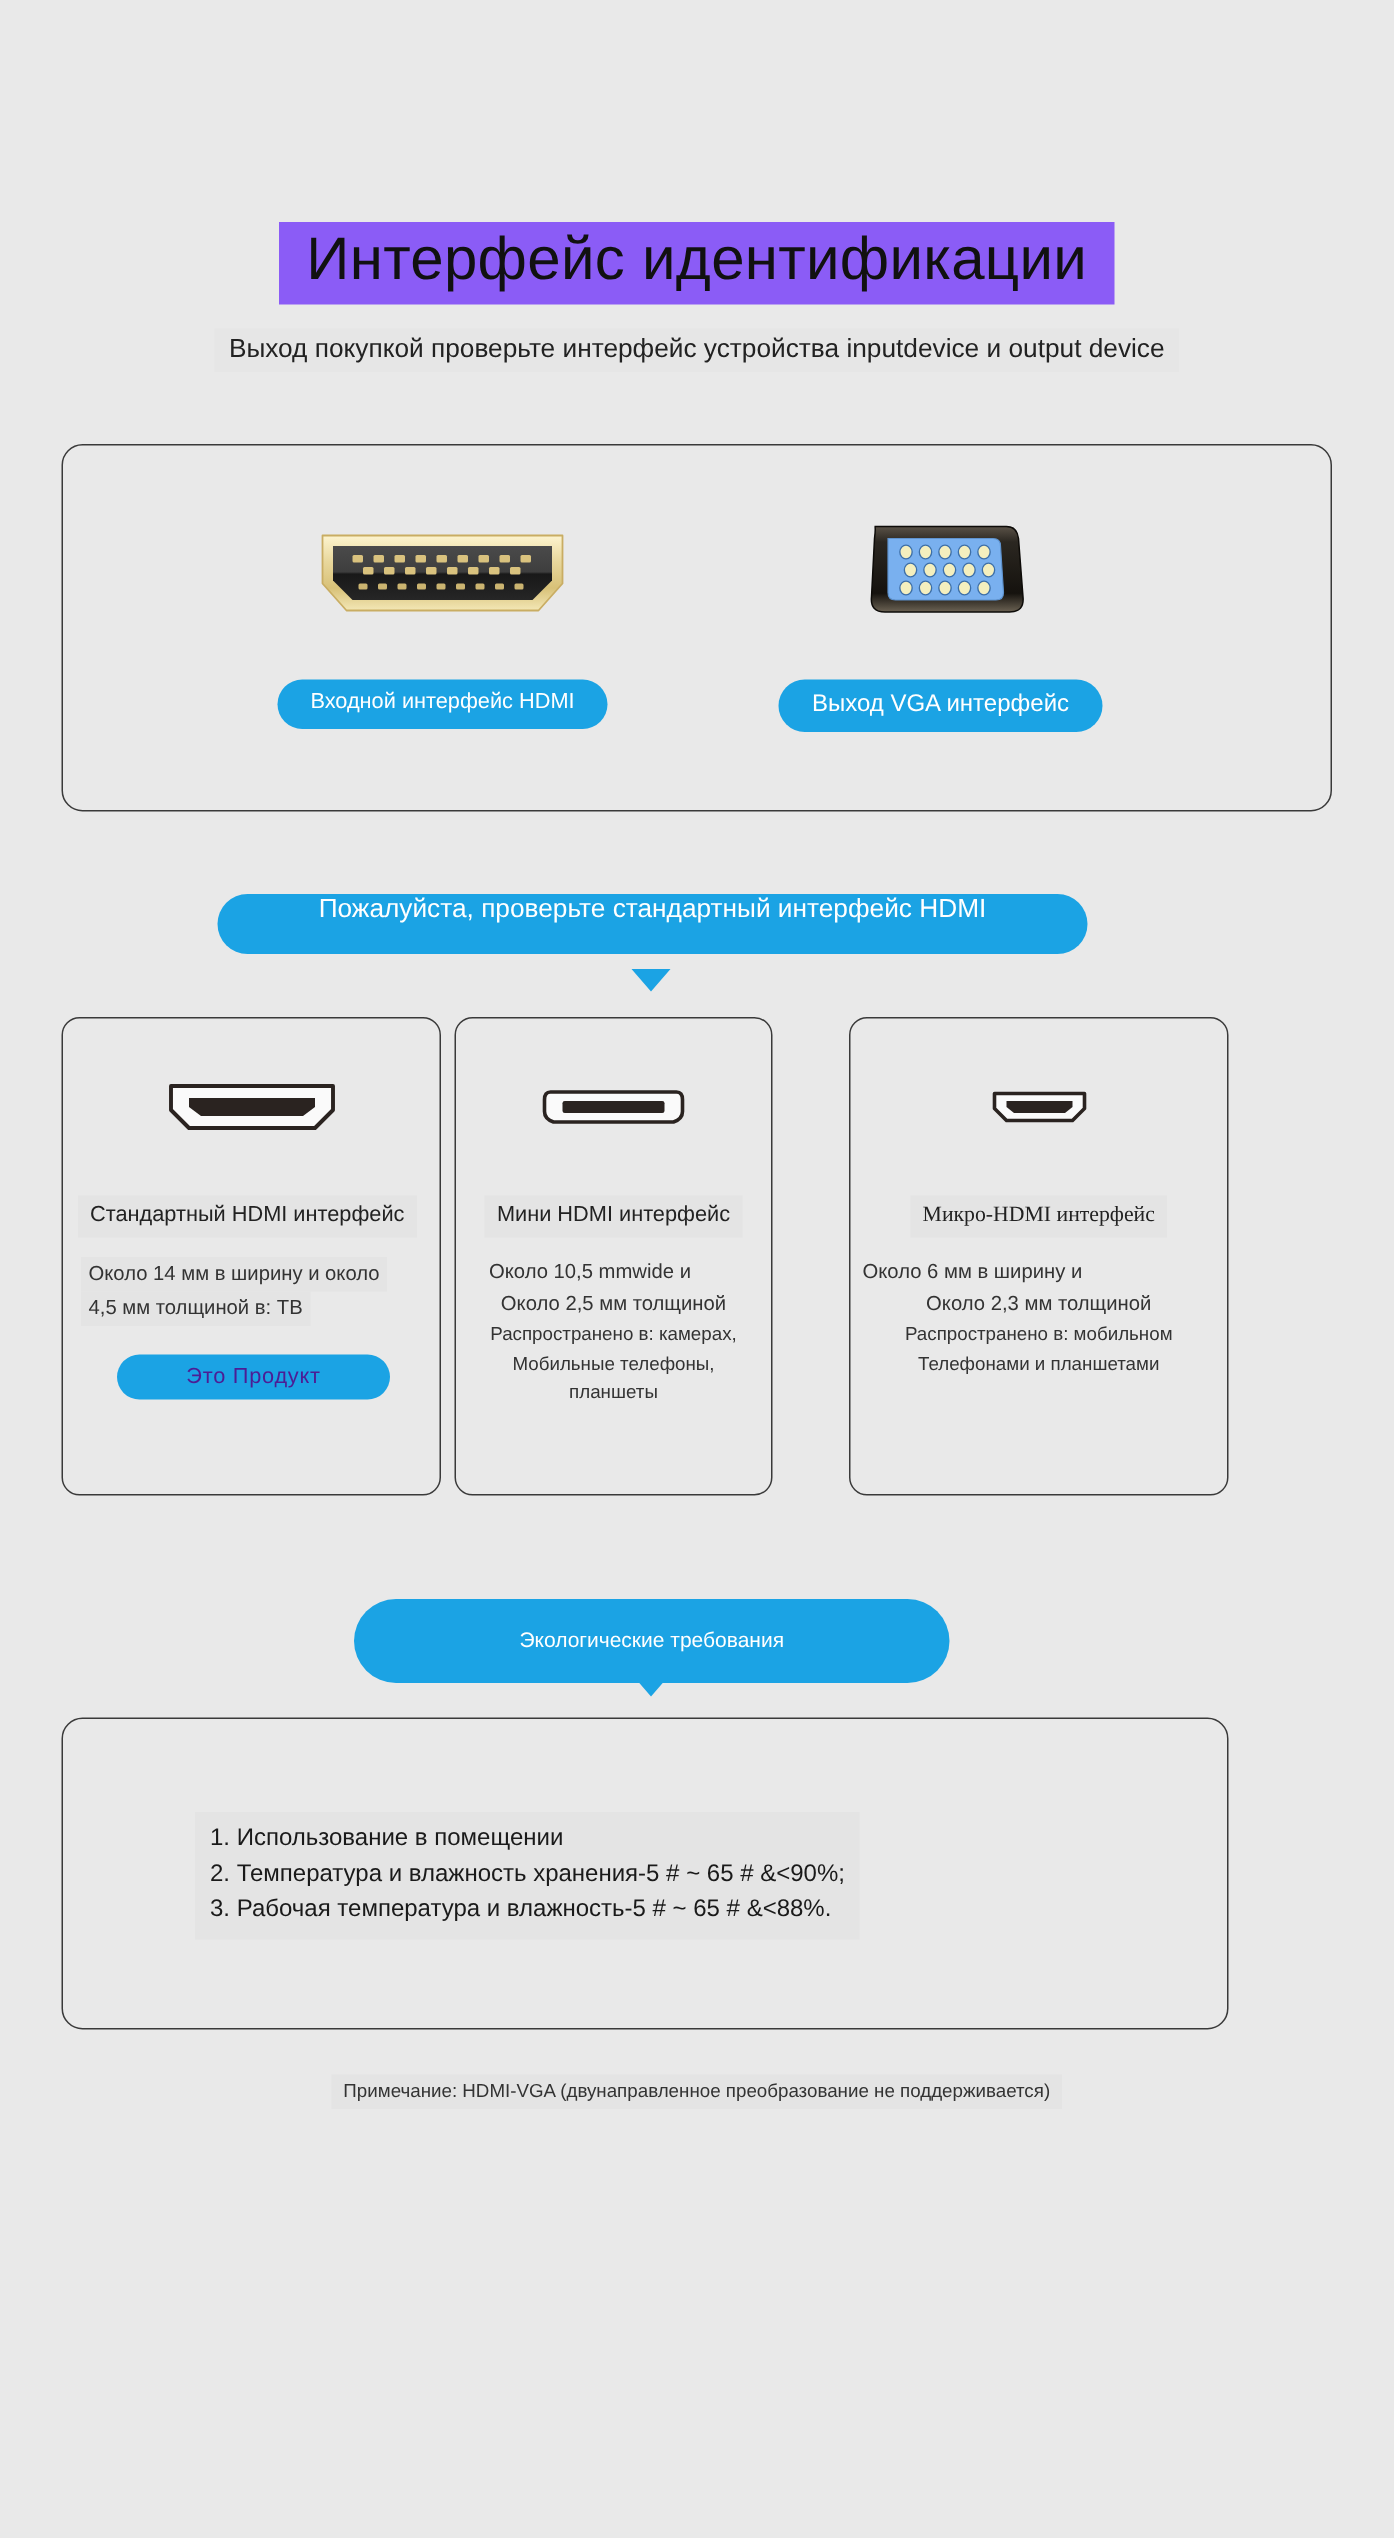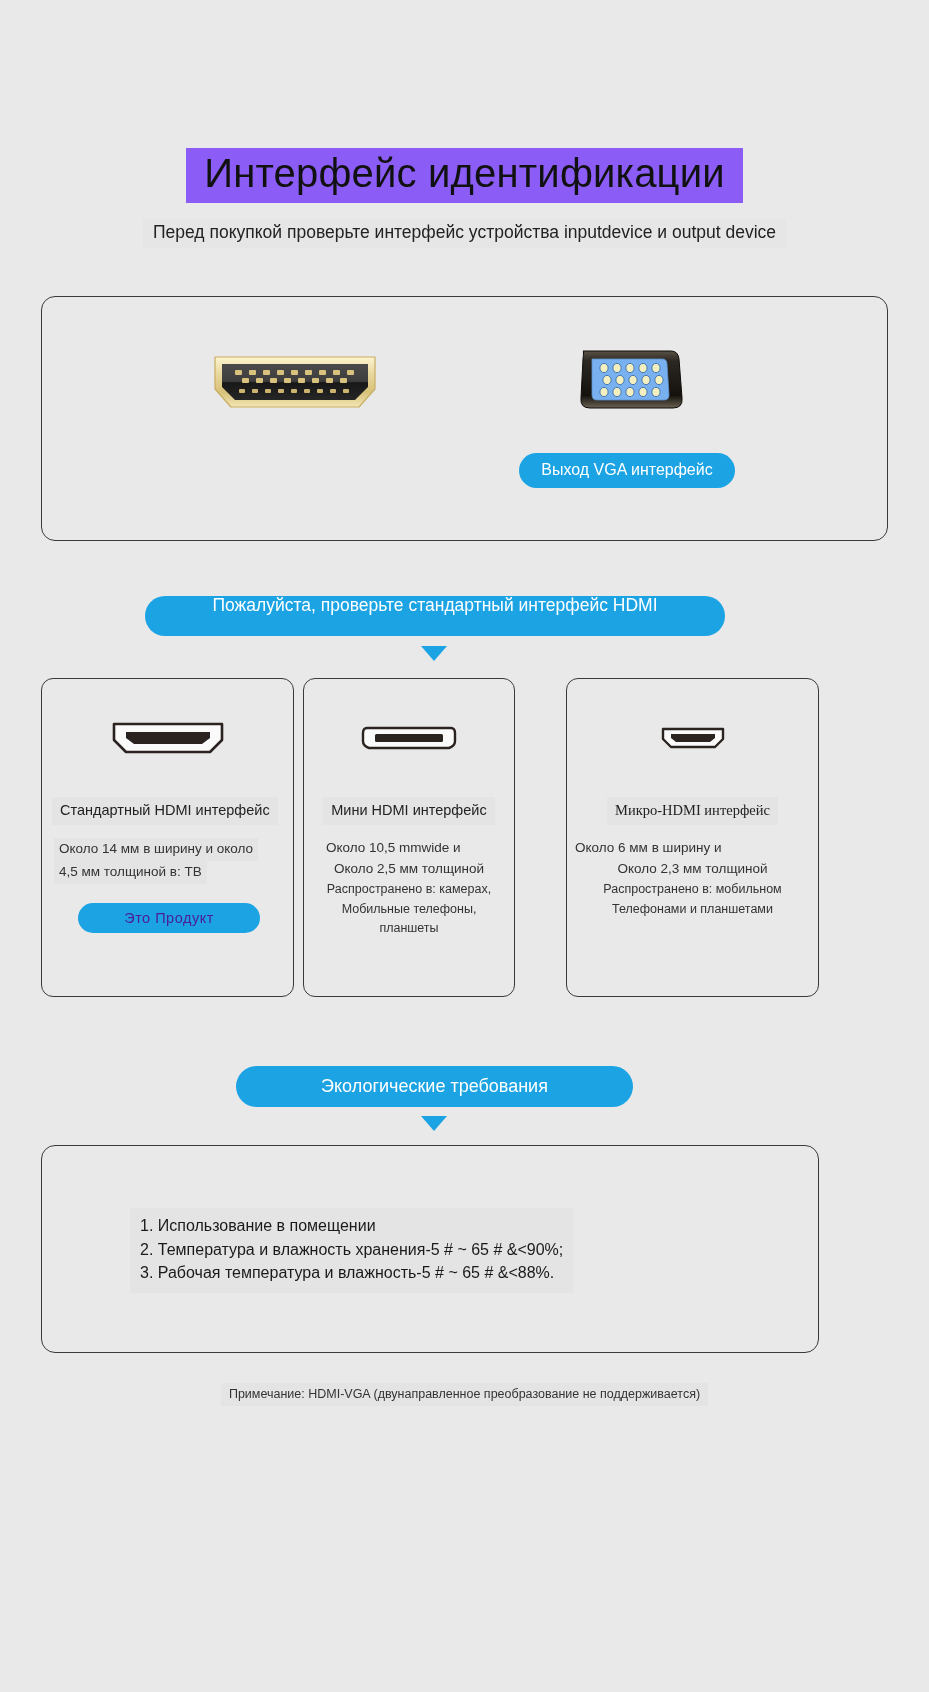--- a/index.html
+++ b/index.html
@@ -89,22 +89,22 @@
     text-align: center;
     line-height: 1.1;
     white-space: nowrap;
   }
   #hdmi-banner {
     left: 145px; top: 596px; width: 580px; height: 40px;
     font-size: 17.5px;
     display: flex; align-items: flex-start; justify-content: center;
   }
   #eco-banner {
-    left: 236px; top: 1066px; width: 397px; height: 41px;
-    font-size: 18px;
+    left: 236px; top: 1066px; width: 397px; height: 56px;
+    font-size: 14px;
     display: flex; align-items: center; justify-content: center;
   }
 
   .arrow-down {
     position: absolute;
     width: 0; height: 0;
     border-left: 13px solid transparent;
     border-right: 13px solid transparent;
     border-top: 15px solid #1ba3e4;
   }
@@ -210,21 +210,21 @@
 </style>
 </head>
 <body>
 
 <div class="page">
 
   <div class="title-wrap">
     <h1 class="title">Интерфейс идентификации</h1>
   </div>
   <div class="subtitle-wrap">
-    <p class="subtitle">Перед покупкой проверьте интерфейс устройства inputdevice и output device</p>
+    <p class="subtitle">Выход покупкой проверьте интерфейс устройства inputdevice и output device</p>
   </div>
 
   <div class="panel" id="connector-panel">
 
     <div class="conn-col" id="conn-col-hdmi">
       <div class="conn-art">
         <svg width="172" height="58" viewBox="0 0 172 58">
           <defs>
             <linearGradient id="goldg" x1="0" y1="0" x2="0" y2="1">
               <stop offset="0%" stop-color="#fdf4cf"></stop>
@@ -273,20 +273,21 @@
             <rect x="56" y="36" width="6" height="4" rx="1"></rect>
             <rect x="69" y="36" width="6" height="4" rx="1"></rect>
             <rect x="82" y="36" width="6" height="4" rx="1"></rect>
             <rect x="95" y="36" width="6" height="4" rx="1"></rect>
             <rect x="108" y="36" width="6" height="4" rx="1"></rect>
             <rect x="121" y="36" width="6" height="4" rx="1"></rect>
             <rect x="134" y="36" width="6" height="4" rx="1"></rect>
           </g>
         </svg>
       </div>
+      <span class="pill" id="hdmi-pill">Входной интерфейс HDMI</span>
     </div>
 
     <div class="conn-col" id="conn-col-vga">
       <div class="conn-art">
         <svg width="122" height="68" viewBox="0 0 122 68">
           <defs>
             <linearGradient id="blackg" x1="0" y1="0" x2="0" y2="1">
               <stop offset="0%" stop-color="#5a5247"></stop>
               <stop offset="18%" stop-color="#2b2721"></stop>
               <stop offset="78%" stop-color="#15120e"></stop>

